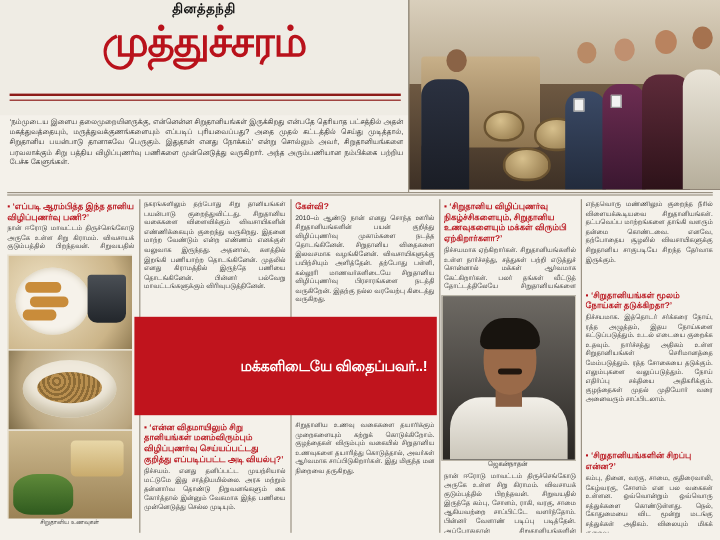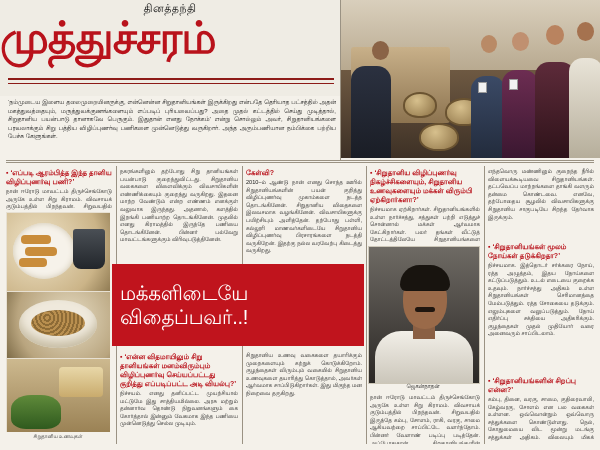--- a/index.html
+++ b/index.html
@@ -28,33 +28,35 @@
     width: 340px;
     height: 96px;
     background: #efece4;
   }
   .masthead-kicker {
     position: absolute;
     left: 0; right: 0;
     top: 2px;
     text-align: center;
     font-size: 11px;
-    font-weight: normal;
+    font-weight: bold;
     color: #111;
     letter-spacing: 0.5px;
   }
   .masthead-title {
     position: absolute;
     left: 0; right: 0;
     top: 12px;
-    font-size: 44px;
+    text-align: center;
+    font-size: 35px;
     line-height: 52px;
     font-weight: bold;
     color: #b9121b;
     letter-spacing: -1px;
+    font-family: Liberation Mono, monospace;
   }
   .masthead-rule {
     position: absolute;
     left: 8px; right: 6px;
     top: 78px;
     height: 2px;
     background: #8d1b18;
   }
   .masthead-rule2 {
     position: absolute;
@@ -209,24 +211,25 @@
     padding: 0 8px;
     box-sizing: border-box;
   }
   .headline-banner .l1 {
     font-size: 16.5px;
     font-weight: bold;
     line-height: 24px;
     letter-spacing: -0.3px;
   }
   .headline-banner .l2 {
-    font-size: 20px;
-    font-weight: normal;
+    font-size: 12px;
+    font-weight: bold;
     line-height: 24px;
     letter-spacing: -0.3px;
+    text-align: right;
   }
 
   
   .portrait {
     position: absolute;
     left: 368px; top: 246px;
     width: 110px;
     height: 136px;
     overflow: hidden;
     background: #4c4a48;

